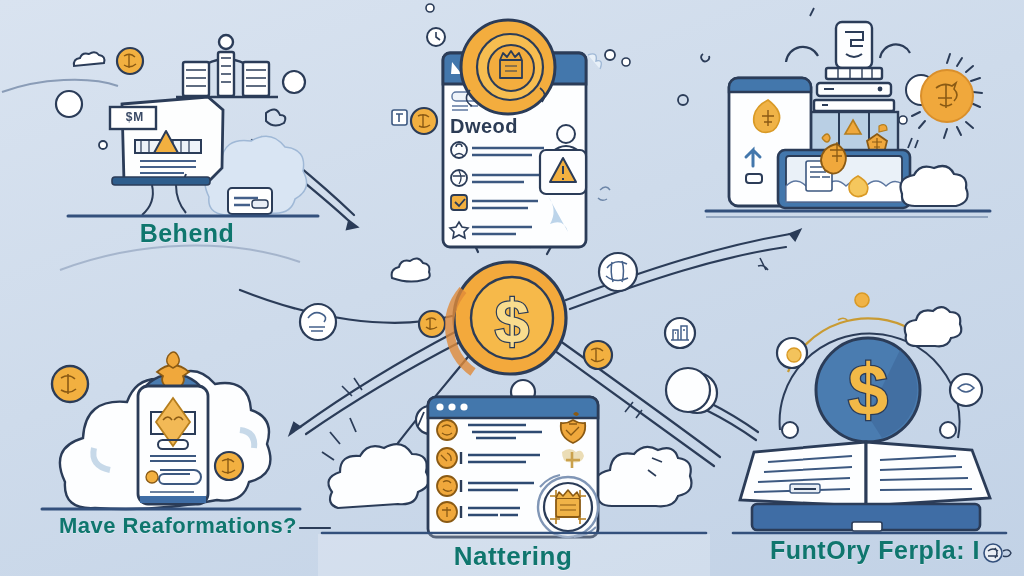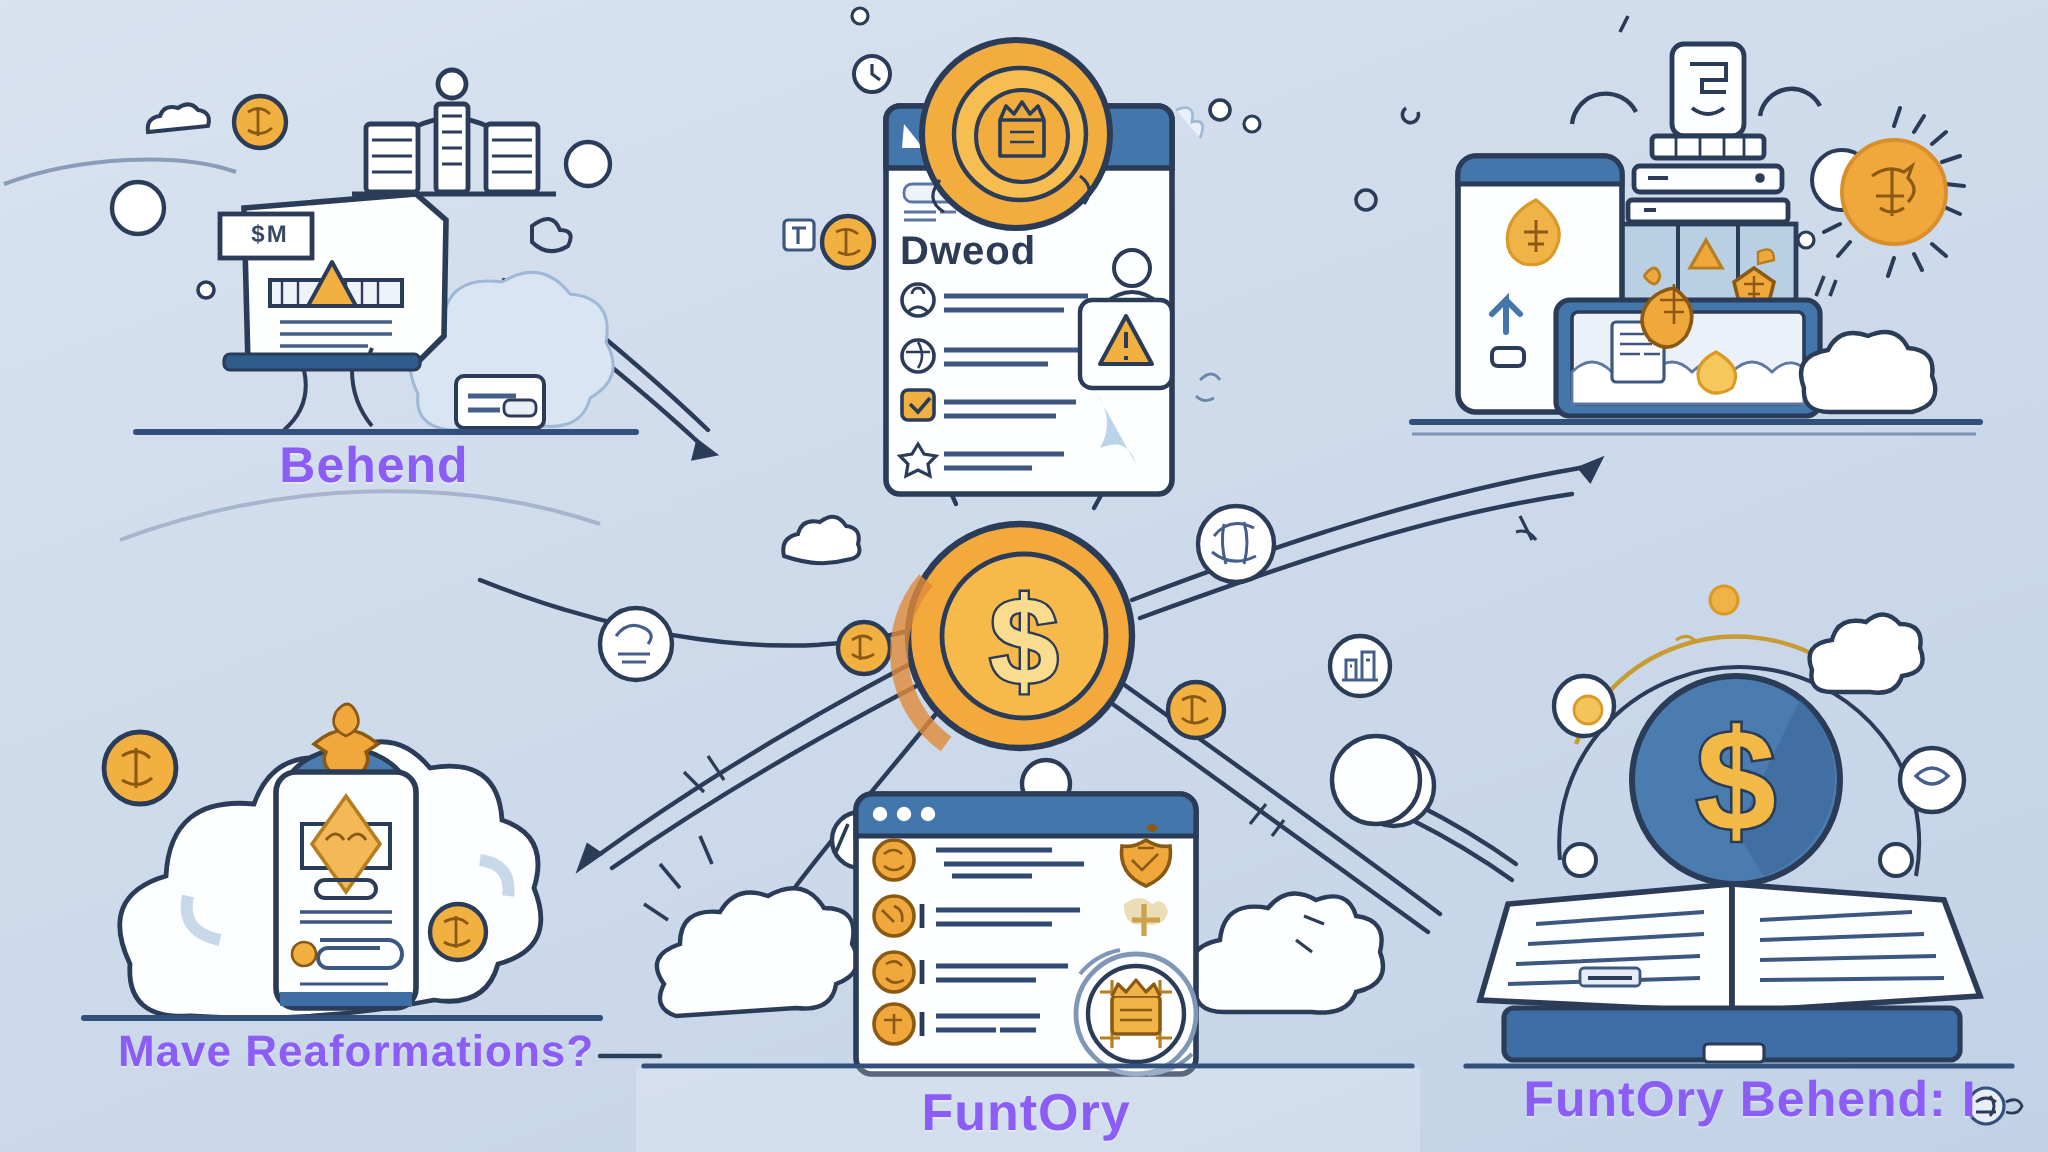--- a/index.html
+++ b/index.html
@@ -5,21 +5,21 @@
   html,body{margin:0;padding:0;}
   body{
     width:1024px;height:576px;overflow:hidden;
     font-family:"Liberation Sans",sans-serif;
     background:linear-gradient(160deg,#d9e3f0 0%,#cedbeb 45%,#c2d2e6 100%);
   }
   #stage{position:relative;width:1024px;height:576px;}
   #art{position:absolute;left:0;top:0;}
   .caption{
     position:absolute;
-    color:#8b5cf6;
+    color:#0f766e;
     font-weight:bold;
     text-align:center;
     letter-spacing:.5px;
     text-shadow:0 1px 0 rgba(255,255,255,.35);
     white-space:nowrap;
   }
   #cap-top-left    {left:97px;  top:219px; width:180px; font-size:25px;}
   #cap-top-right   {left:735px; top:222px; width:290px; font-size:26px;}
   #cap-bottom-left {left:28px;  top:513px; width:300px; font-size:22px;}
   #cap-bottom-center{left:403px;top:541px; width:220px; font-size:26px;}
@@ -462,18 +462,18 @@
     <g transform="translate(985,545)">
       <circle cx="8" cy="8" r="9" fill="#e9eef5" stroke="#33507c" stroke-width="1.6"></circle>
       <path d="M3 6 q5 -4 10 0 M3 11 h10 M10 3 q4 5 0 10" stroke="#2b3c58" stroke-width="1.4" fill="none"></path>
       <path d="M18 6 q6 -3 8 2 q-2 5 -8 3" fill="none" stroke="#2b3c58" stroke-width="1.4"></path>
     </g>
   </g>
 </svg>
 
 <div class="caption" id="cap-top-left">Behend</div>
 <div class="caption" id="cap-bottom-left">Mave Reaformations?</div>
-<div class="caption" id="cap-bottom-center">FuntOry</div>
-<div class="caption" id="cap-bottom-right">FuntOry Behend: I</div>
+<div class="caption" id="cap-bottom-center">Nattering</div>
+<div class="caption" id="cap-bottom-right">FuntOry Ferpla: I</div>
 <div id="doc-word">Dweod</div>
 <div id="tag-label">$M</div>
 
 </div>
 
 </body></html>

